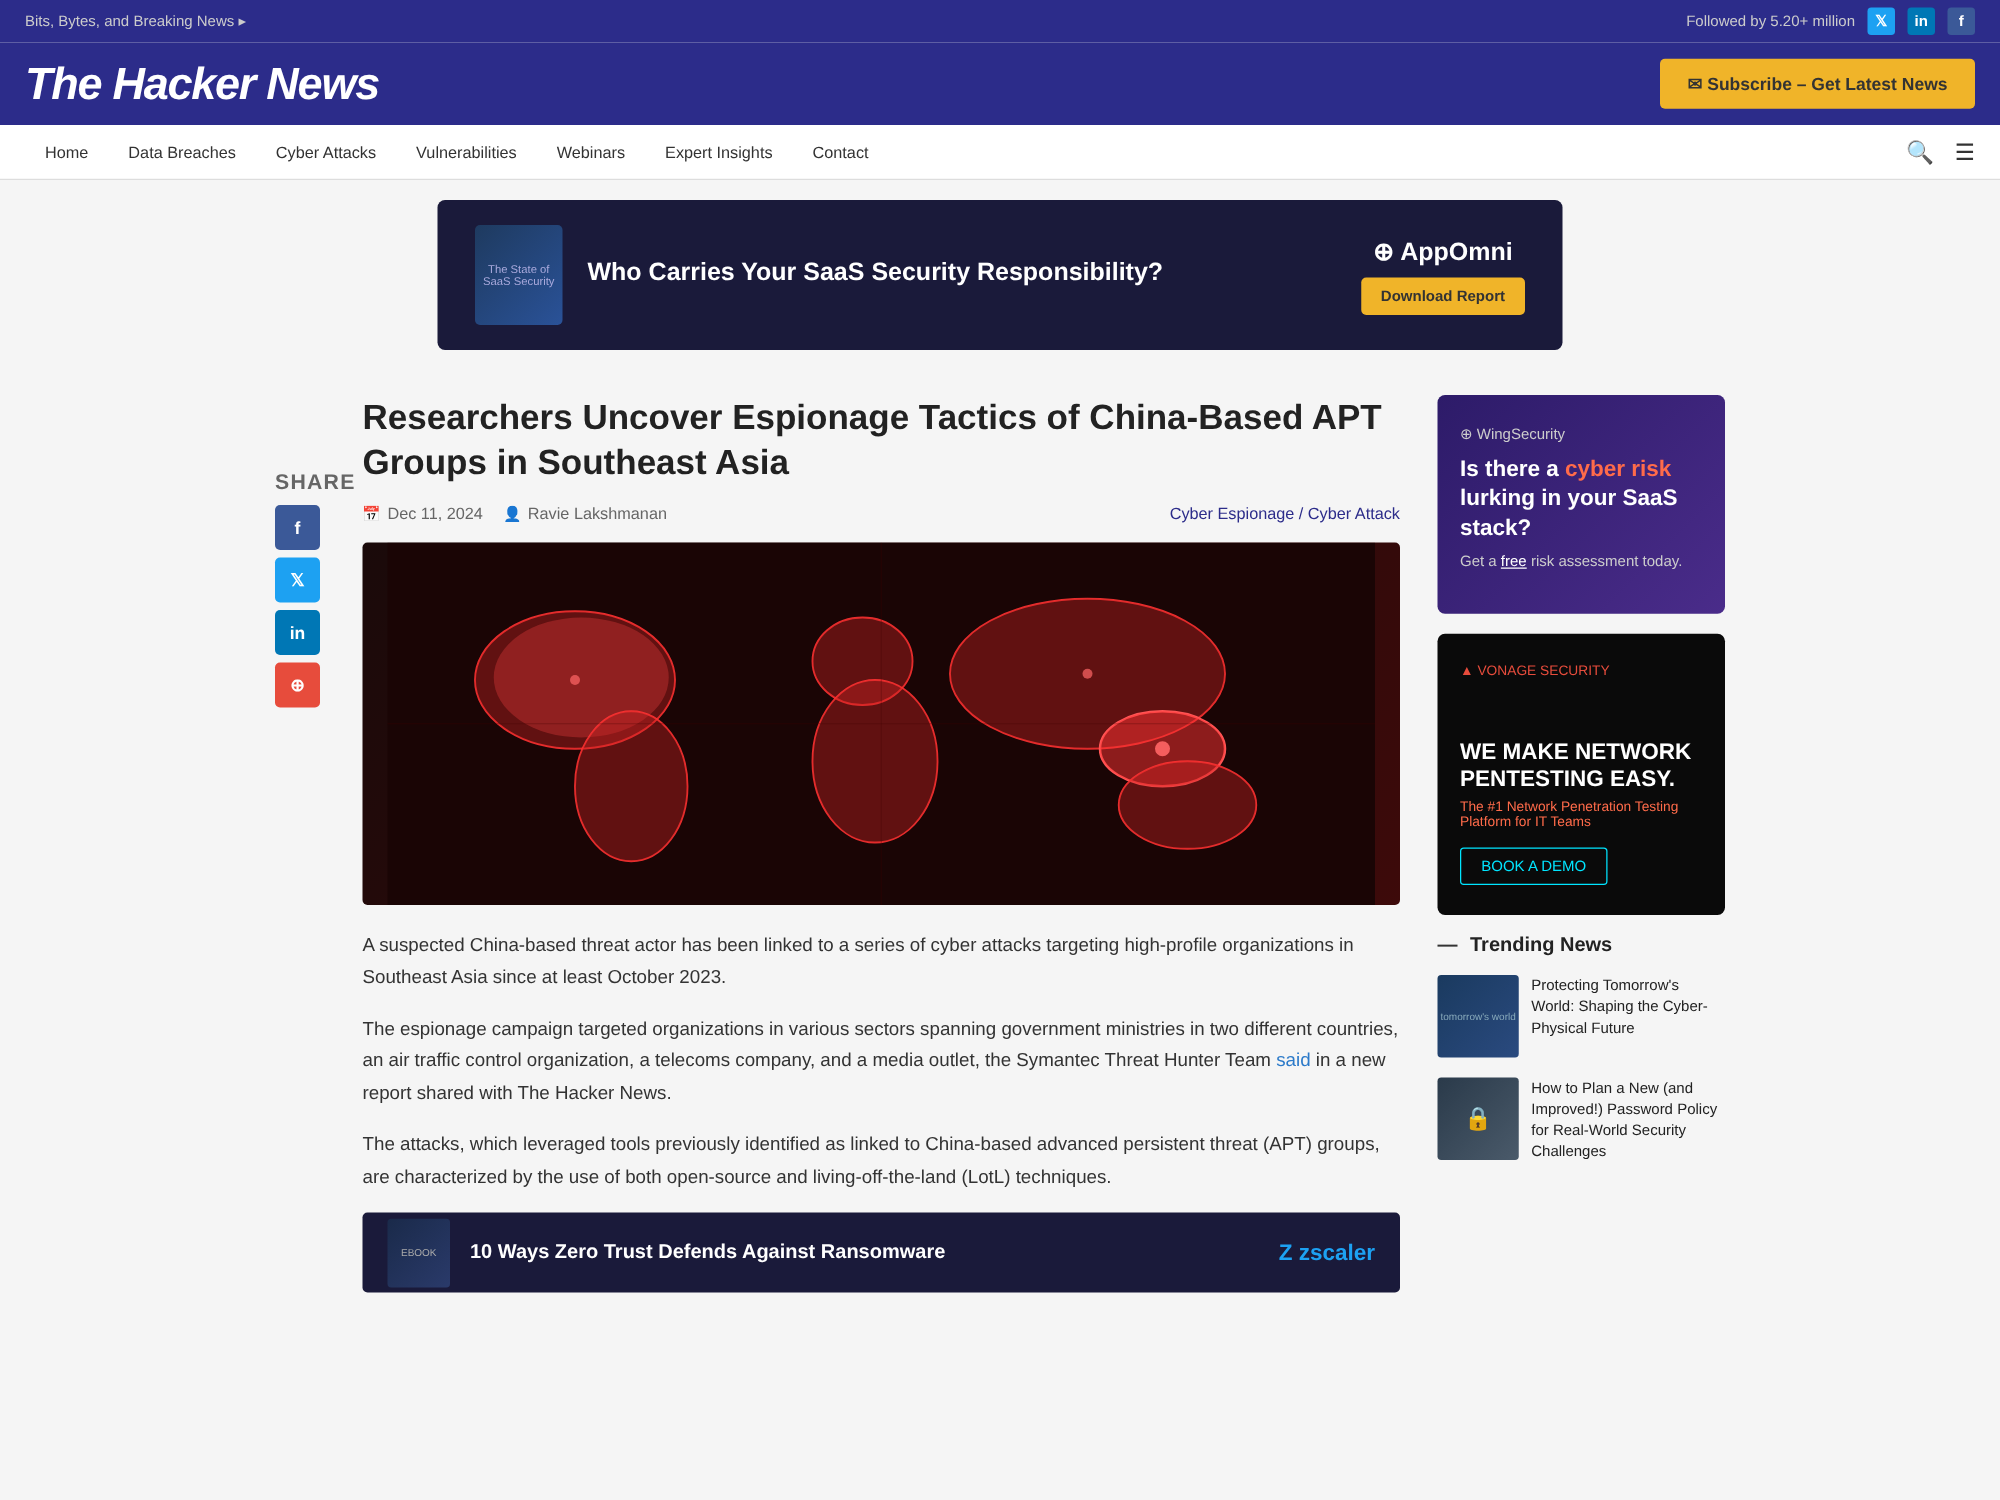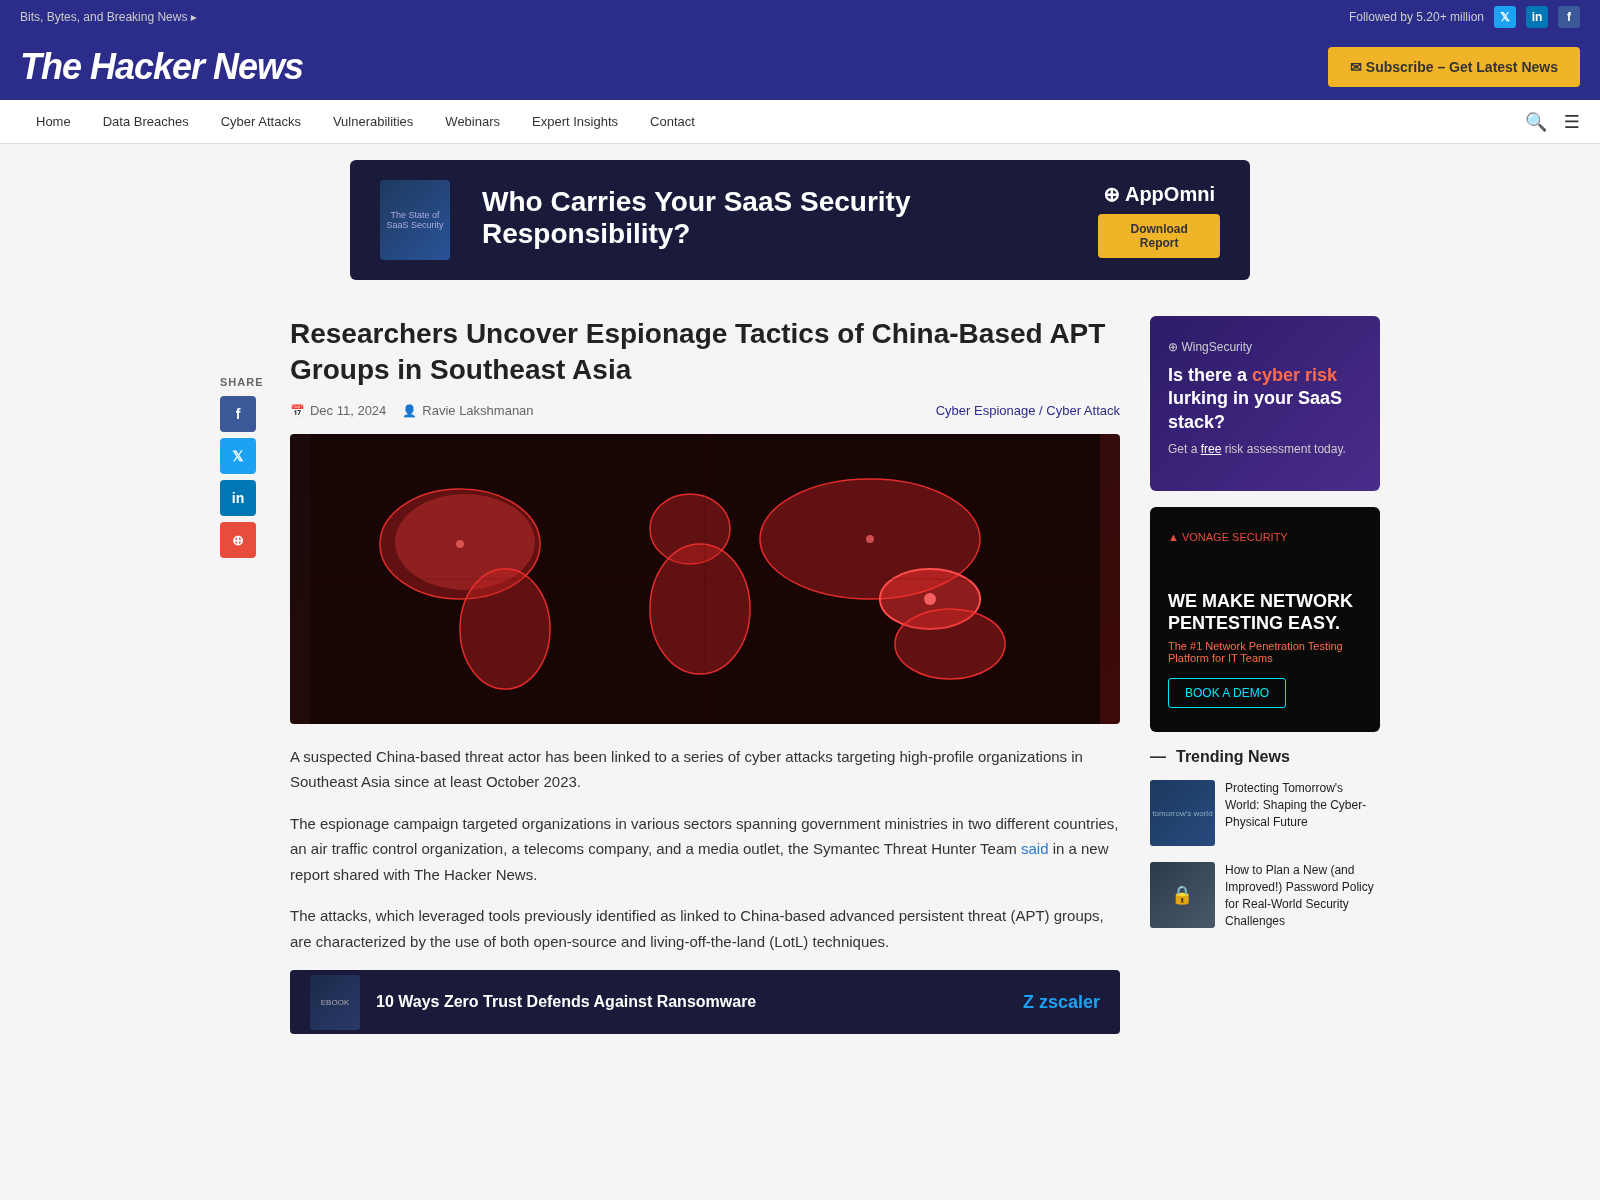--- a/index.html
+++ b/index.html
@@ -92,21 +92,21 @@
       color: white;
     }
     .banner-ad-book {
       width: 70px; height: 80px;
       background: linear-gradient(135deg, #1e3a5f, #2a5298);
       border-radius: 4px;
       display: flex; align-items: center; justify-content: center;
       font-size: 9px; color: #aad; text-align: center; padding: 4px;
       flex-shrink: 0;
     }
-    .banner-ad-text h2 { font-size: 28px; font-weight: bold; margin-bottom: 4px; margin-left: 12px; }
+    .banner-ad-text h2 { font-size: 20px; font-weight: bold; margin-bottom: 4px; }
     .banner-ad-logo {
       margin-left: auto;
       display: flex;
       flex-direction: column;
       align-items: center;
       gap: 8px;
     }
     .appomni-name { font-size: 20px; font-weight: bold; color: white; }
     .download-btn {
       background: #f0b429;
@@ -128,21 +128,21 @@
       gap: 30px;
     }
 
     
     .share-sidebar {
       width: 40px;
       flex-shrink: 0;
       padding-top: 60px;
     }
     .share-label {
-      font-size: 11px;
+      font-size: 17px;
       font-weight: bold;
       color: #666;
       text-align: left;
       margin-bottom: 8px;
       letter-spacing: 1px;
     }
     .share-btn {
       width: 36px; height: 36px;
       border-radius: 4px;
       display: flex; align-items: center; justify-content: center;

